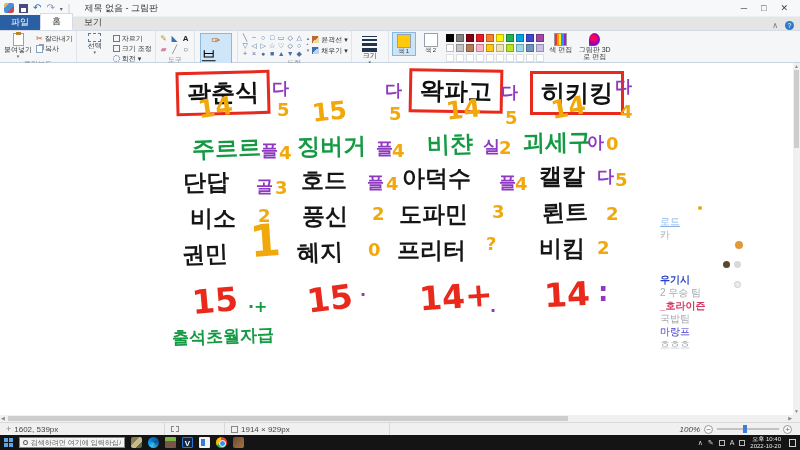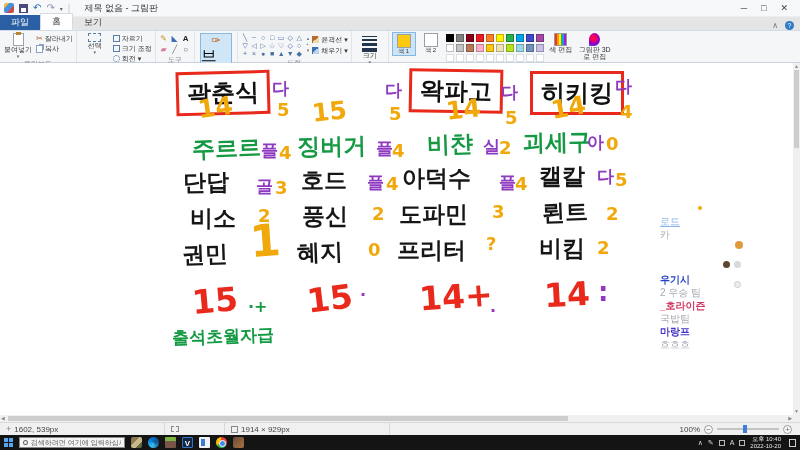--- a/index.html
+++ b/index.html
@@ -104,32 +104,32 @@
   .footnote { color:#149a43; font-size:17px; }
   .bignum { font-size:44px; }
 
   
   .overlay { position:absolute; left:660px; top:152px; width:90px; font-size:10px; line-height:13px; }
   .ov { display:block; white-space:nowrap; }
   .ov-link { color:#8ab4e8; text-decoration:underline; }
   .ov-muted { color:#a7abb3; }
   .ov-blue { color:#2742c8; font-weight:bold;margin-top:32px; }
   .ov-red { color:#d23a64; font-weight:bold; }
-  .ov-indigo { color:#4136c9; font-weight:bold; }
+  .ov-indigo { color:#4136c9; font-weight:normal; }
   .mini-dot { position:absolute; border-radius:50%; }
 
   
   .statusbar { position:absolute; left:0; right:0; top:422px; height:13px; background:#f0f0f0;
     display:flex; align-items:center; font-size:8px; color:#444; border-top:1px solid #d9d9d9; }
   .sseg { display:flex; align-items:center; gap:3px; padding:0 6px; height:100%; border-right:1px solid #d8d8d8; }
   .sseg.grow { flex:1; border-right:none; }
   .cross-ico { color:#888; font-size:9px; }
   .selbox-ico { width:8px; height:6px; border:1px dashed #888; }
   .dim-ico { width:7px; height:7px; border:1px solid #888; position:relative; }
-  .zoomseg { display:flex; align-items:center; gap:4px; padding:0 8px; }
+  .zoomseg { display:flex; align-items:center; gap:4px; padding:0 8px;font-style:italic; }
   .zbtn { width:9px; height:9px; border:1px solid #9a9a9a; border-radius:50%; font-size:8px;
     line-height:7px; text-align:center; color:#666; background:#fafafa; }
   .ztrack { position:relative; width:62px; height:2px; background:#c3c3c3; }
   .zthumb { position:absolute; left:26px; top:-3px; width:4px; height:8px; background:#3d7edb; }
 
   
   .taskbar { position:absolute; left:0; right:0; bottom:0; height:15px; background:#141414;
     display:flex; align-items:center; gap:6px; padding:0 4px; }
   .start-ico { display:grid; grid-template-columns:4px 4px; grid-auto-rows:4px; gap:1px; }
   .start-ico i { background:#58a6f0; display:block; }

